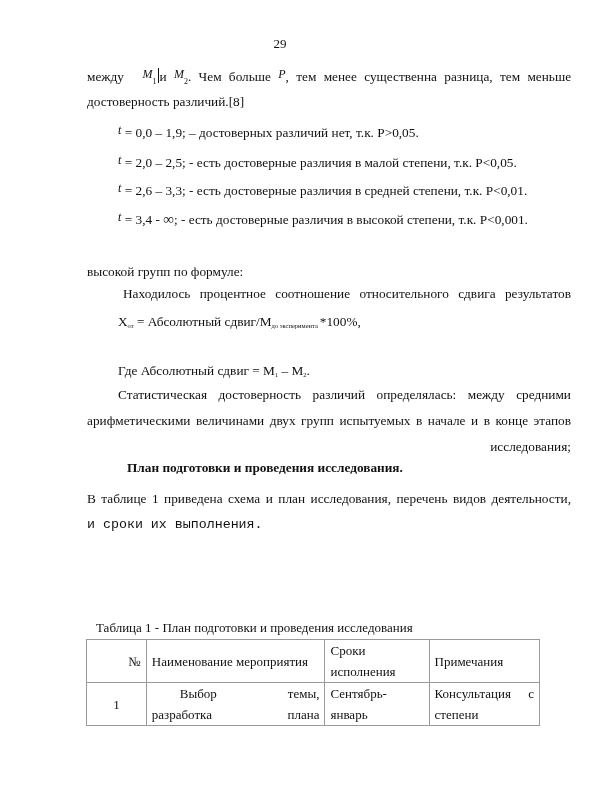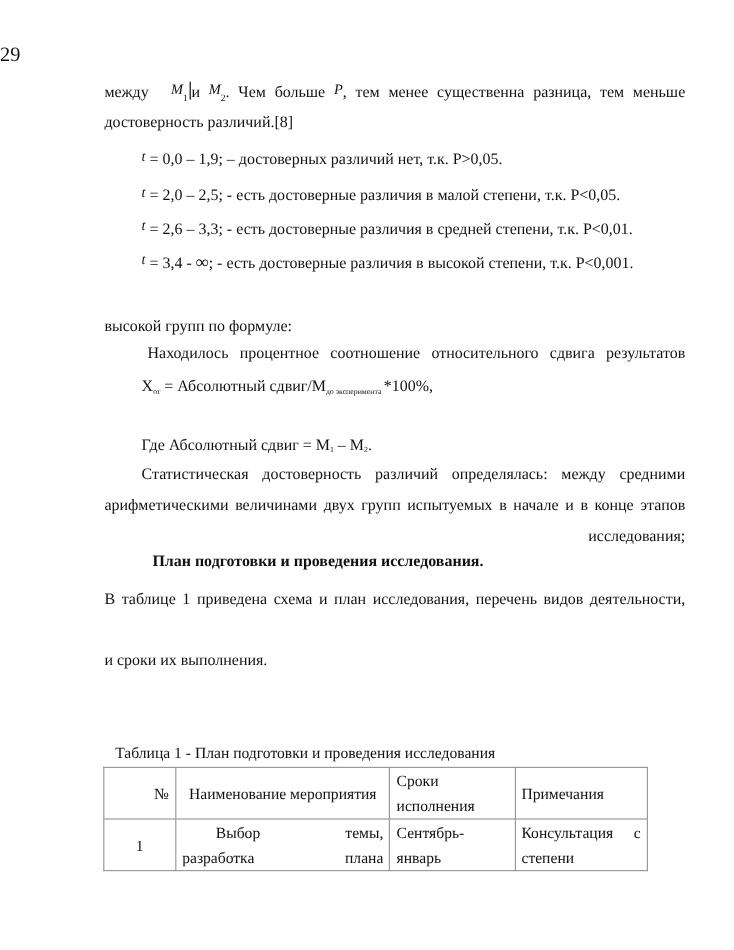--- a/index.html
+++ b/index.html
@@ -2,40 +2,40 @@
 <html><head>
   <meta charset="utf-8">
   <style>
     html, body { margin: 0; padding: 0; background: #ffffff; }
     body {
       width: 612px; height: 792px; position: relative; overflow: hidden;
       font-family: "Liberation Serif", "DejaVu Serif", serif;
       color: #111111; font-size: 13.3px;
     }
     .abs { position: absolute; white-space: nowrap; }
-    .page-number { left: 0; width: 560px; top: 36px; font-size: 17px; }
+    .page-number { left: 0; width: 560px; top: 36px; text-align: center; font-size: 13px; }
     .line { left: 87px; width: 484px; }
     .justify { text-align: justify; text-align-last: justify; }
     .ind1 { left: 118px; }
     .mathsym { font-family: "Liberation Serif", serif; font-style: italic; font-size: 15px; }
     .mathsym-sm { font-family: "Liberation Serif", serif; font-style: italic; font-size: 12px; position: relative; top: -3px; }
     .sub { font-size: 6.5px; position: relative; top: 2px; }
     .sub2 { font-size: 8px; position: relative; top: 3px; }
     .bar { display: inline-block; width: 1px; height: 15px; background: #111; vertical-align: -2px; margin: 0 1px 0 1px; }
     .bold { font-weight: bold; }
     .caption { left: 96px; top: 620px; font-size: 13px; }
     table.plan {
       position: absolute; left: 86px; top: 639px; width: 454px;
       border-collapse: collapse; font-size: 13px;
     }
     table.plan td {
       border: 1px solid #9a9a9a; vertical-align: middle; padding: 0 5px; line-height: 21px;
     }
     .c0 { width: 50px; text-align: right; }
-    .c1 { width: 170px; text-align: center; }
+    .c1 { width: 170px; }
     .c2 { width: 94px; }
     .c3 { width: 100px; }
     .row1 td { vertical-align: top; }
     .row1 .c0 { text-align: center; }
     .jl { display: flex; justify-content: space-between; }
   </style>
 </head>
 <body>
 
 <div class="abs page-number">29</div>
@@ -79,21 +79,21 @@
   <span>Где Абсолютный сдвиг = M</span><span class="sub">1</span><span> – M</span><span class="sub">2</span><span>.</span>
 </div>
 
 <div class="abs justify" style="top:387px; left:118px; width:453px;">Статистическая достоверность различий определялась: между средними</div>
 <div class="abs line justify" style="top:413px;">арифметическими величинами двух групп испытуемых в начале и в конце этапов</div>
 <div class="abs line" style="top:439px;text-align:right;">исследования;</div>
 
 <div class="abs line bold" style="top:460px;margin-left:40px;">План подготовки и проведения исследования.</div>
 
 <div class="abs line justify" style="top:491px;">В таблице 1 приведена схема и план исследования, перечень видов деятельности,</div>
-<div class="abs line" style="top:542px;">и сроки их выполнения.</div>
+<div class="abs line" style="top:517px;font-family:Liberation Mono, monospace;">и сроки их выполнения.</div>
 
 <div class="abs caption">Таблица 1 - План подготовки и проведения исследования</div>
 
 <table class="plan">
   <tbody>
       <tr>
     <td class="c0">№</td>
     <td class="c1">Наименование мероприятия</td>
     <td class="c2">
       <div>Сроки</div>

